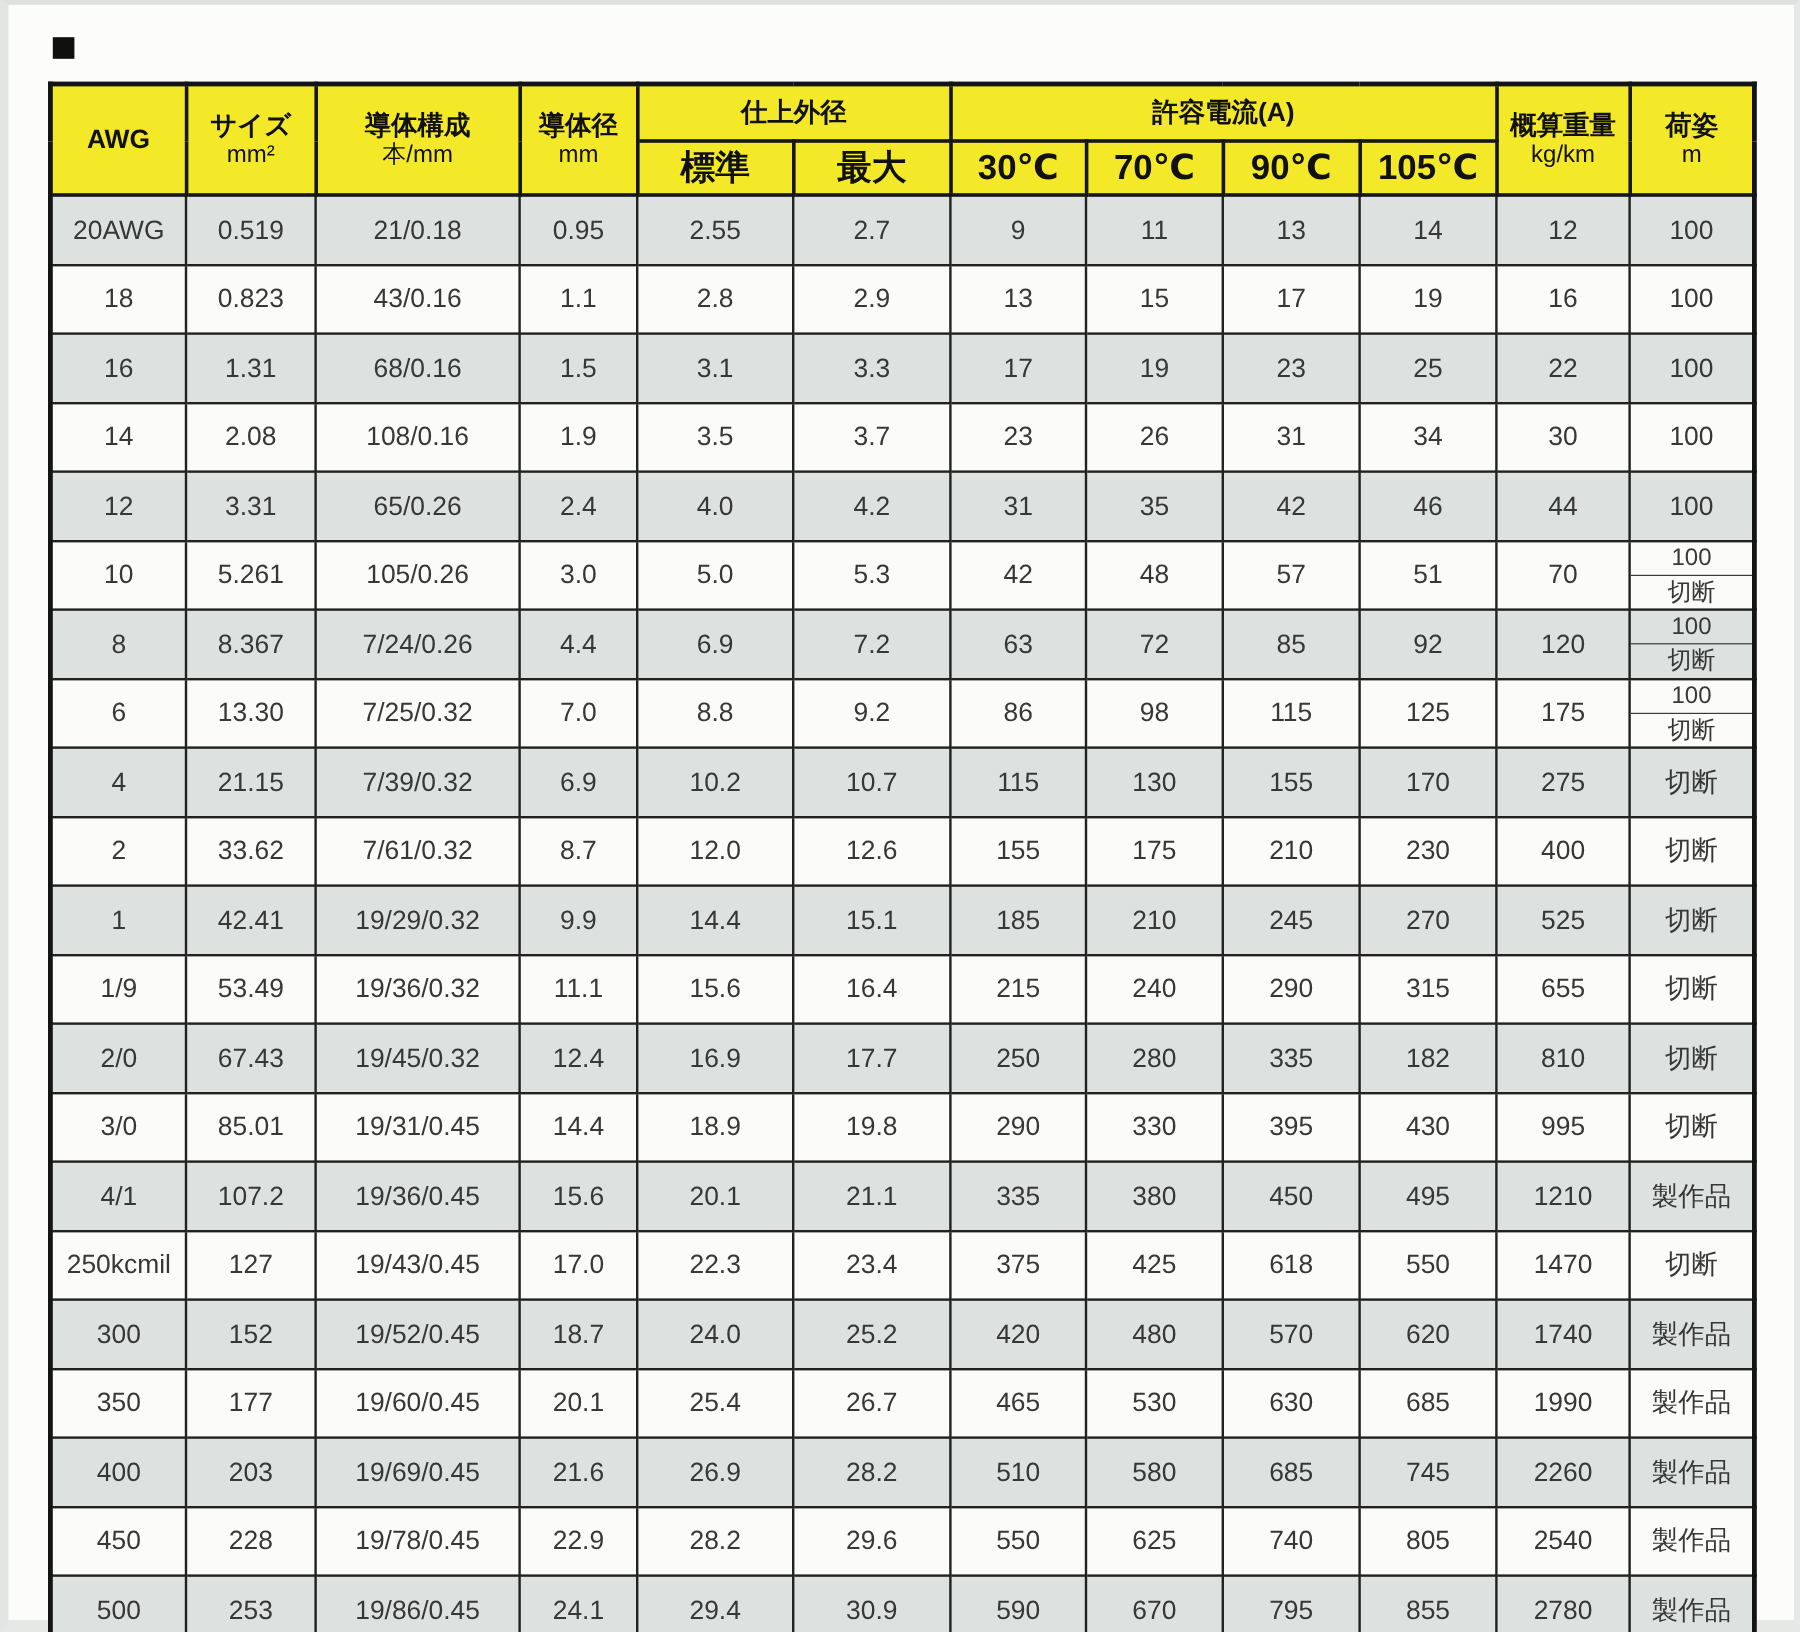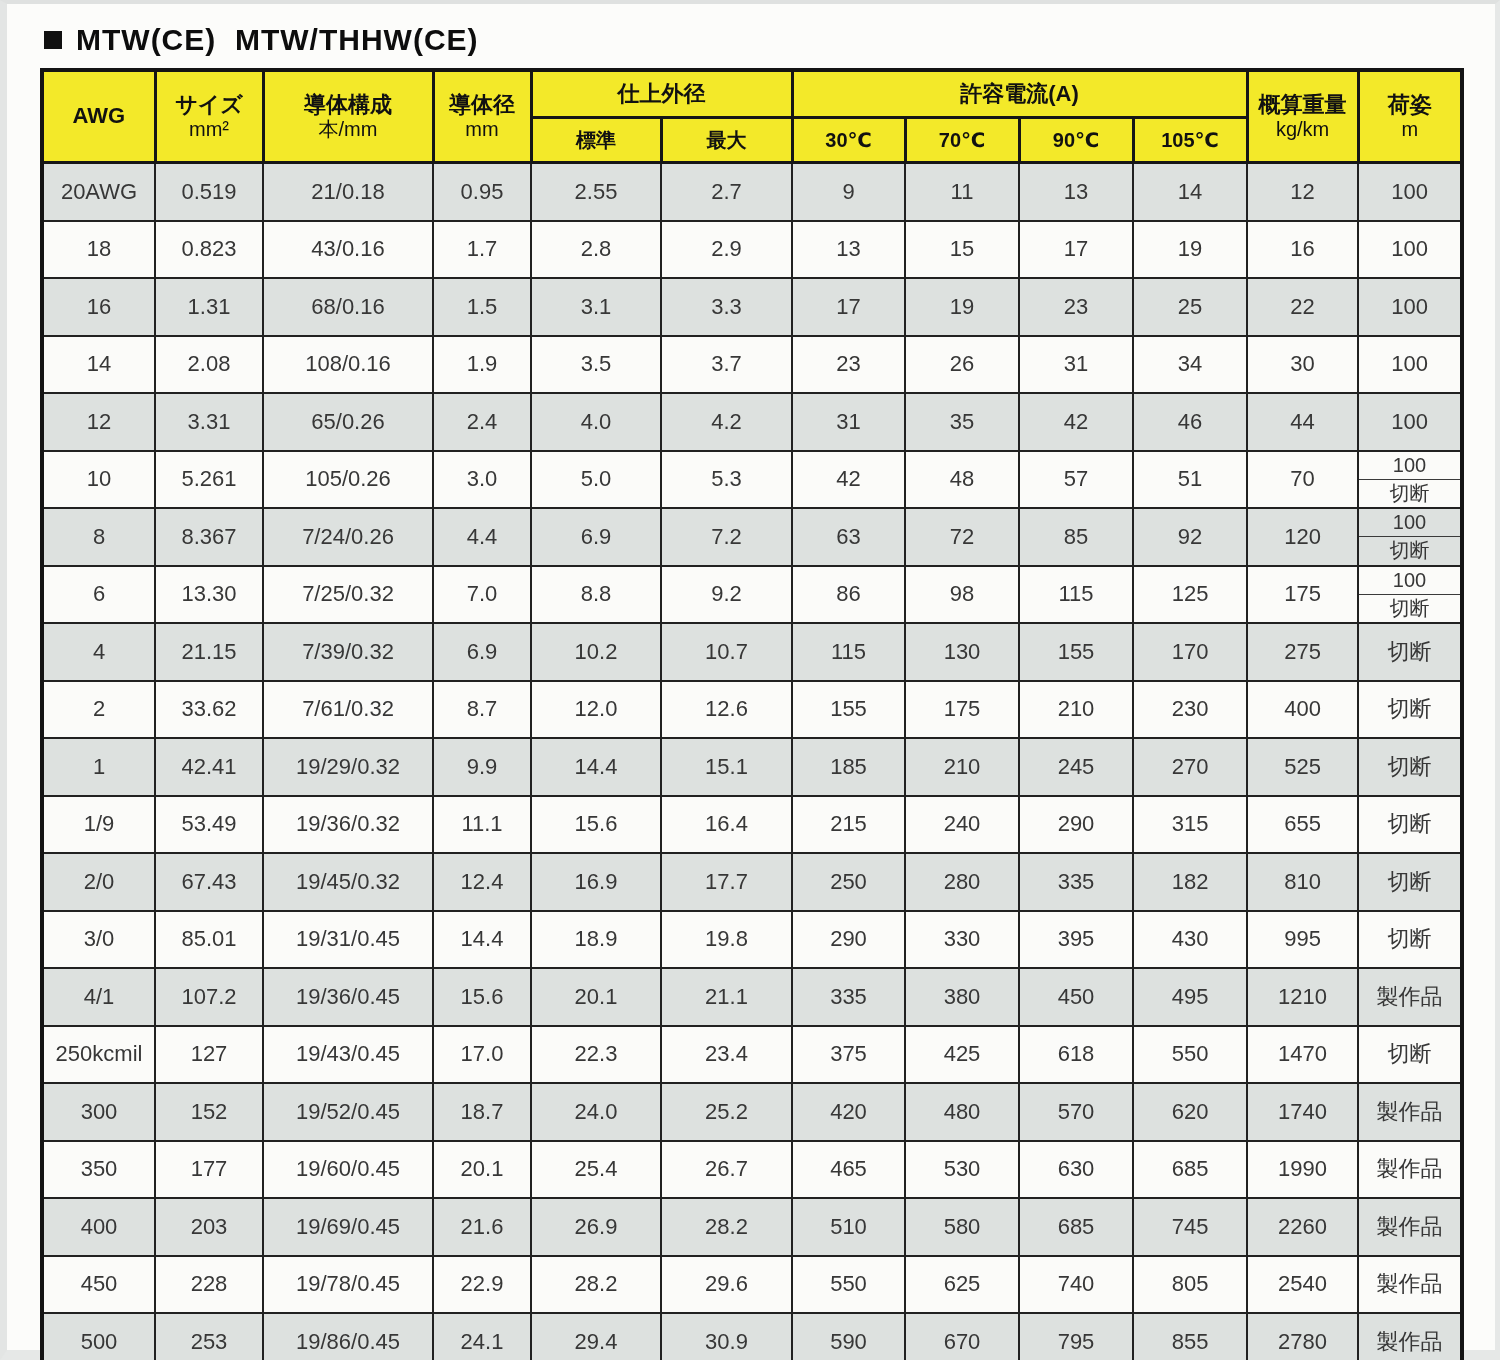--- a/index.html
+++ b/index.html
@@ -62,21 +62,21 @@
     background: #f3e929;
     color: #111;
     font-weight: 700;
     font-size: 22px;
     line-height: 1.12;
     text-align: center;
     vertical-align: middle;
     padding: 2px 0;
     height: 40px;
   }
-  thead tr.h2 th { height: 38px; font-size: 20px; }
+  thead tr.h2 th { height: 38px; font-size: 29px; }
   th .sub { font-size: 20px; font-weight: 400; }
   tbody td {
     border: 2px solid #212121;
     font-size: 22px;
     color: #373737;
     text-align: center;
     vertical-align: middle;
     height: 55.5px;
     padding: 0;
   }
@@ -99,21 +99,20 @@
   }
   .split > div:first-child { border-bottom: 1px solid #3a3a3a; }
 </style>
 </head>
 <body>
 
 <div class="page-frame"></div>
 
 <div class="title-row">
   <span class="title-square"></span>
-  <span class="page-title">MTW(CE)  MTW/THHW(CE)</span>
 </div>
 
 <table class="spec">
   <colgroup>
     <col style="width:113px">
       <col style="width:108px">
       <col style="width:170px">
       <col style="width:98px">
     <col style="width:130px">
       <col style="width:131px">
@@ -173,21 +172,21 @@
         <td>11</td>
         <td>13</td>
         <td>14</td>
         <td>12</td>
         <td>100</td>
       </tr>
       <tr>
         <td>18</td>
         <td>0.823</td>
         <td>43/0.16</td>
-        <td>1.7</td>
+        <td>1.1</td>
         <td>2.8</td>
         <td>2.9</td>
         <td>13</td>
         <td>15</td>
         <td>17</td>
         <td>19</td>
         <td>16</td>
         <td>100</td>
       </tr>
       <tr class="shade">

